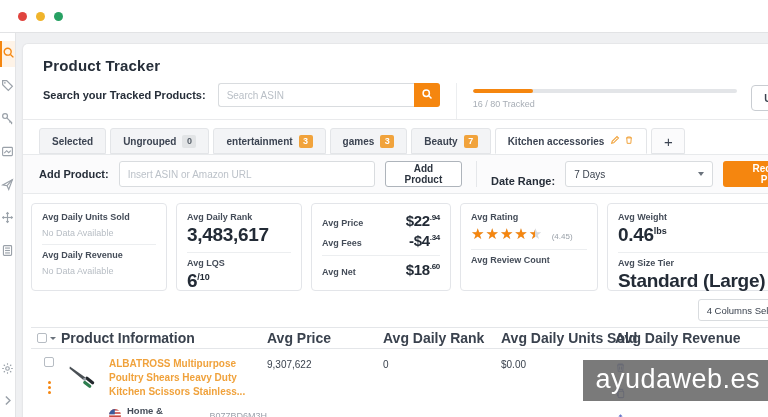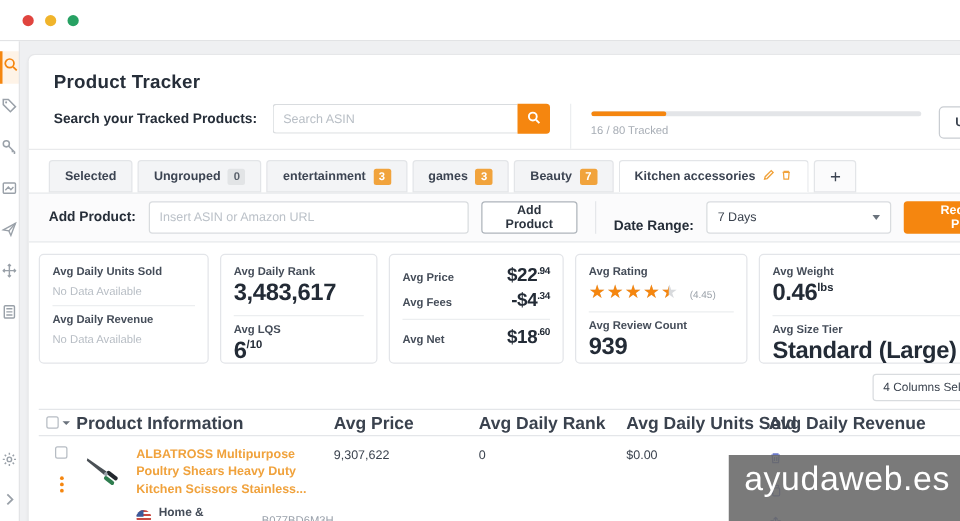--- a/index.html
+++ b/index.html
@@ -103,21 +103,21 @@
   .prod-title { font-size:10px; line-height:1.4; font-weight:bold; color:#f0a23c; cursor:pointer; }
   .prod-meta { display:flex; align-items:center; gap:6px; margin-top:6px; }
   .prod-cat { font-size:9.5px; font-weight:bold; color:#454d59; }
   .prod-asin { font-size:9px; color:#9aa1ab; margin-left:8px; }
   .tval { font-size:10px; color:#3a424e; padding-top:2px; }
   .row-actions { display:flex; flex-direction:column; gap:8px; color:#6b79ca; padding-top:2px; }
   .row-actions svg { width:11px; height:11px; cursor:pointer; }
   .expand-chevron { position:absolute; bottom:-1px; left:370px; color:#c3c8cd; cursor:pointer; }
 
   
-  .watermark { position:absolute; right:0; bottom:0; background:rgba(104,104,104,.88); color:#fff; font-size:27px; padding:4px 8px 18px 12px; letter-spacing:.5px; }
+  .watermark { position:absolute; right:0; bottom:16px; background:rgba(104,104,104,.88); color:#fff; font-size:27px; padding:4px 8px 6px 12px; letter-spacing:.5px; }
 </style>
 </head>
 <body>
 
 <div class="titlebar">
   <span class="dot red"></span>
   <span class="dot yellow"></span>
   <span class="dot green"></span>
 </div>
 
@@ -294,21 +294,20 @@
             </div>
         </div>
         <div class="scard sc4">
           <div class="lbl">Avg Rating</div>
           <div>
             <span class="stars">★★★★★<span class="fill" style="width: 89%;">★★★★★</span></span>
             <span class="rating-num">(4.45)</span>
           </div>
           <hr>
           <div class="lbl">Avg Review Count</div>
-          <div class="big">939</div>
         </div>
         <div class="scard sc5">
           <div class="lbl">Avg Weight</div>
           <div class="big"><span>0.46</span><sup>lbs</sup></div>
           <hr>
           <div class="lbl">Avg Size Tier</div>
           <div class="big">Standard (Large)</div>
         </div>
       </div>
 

